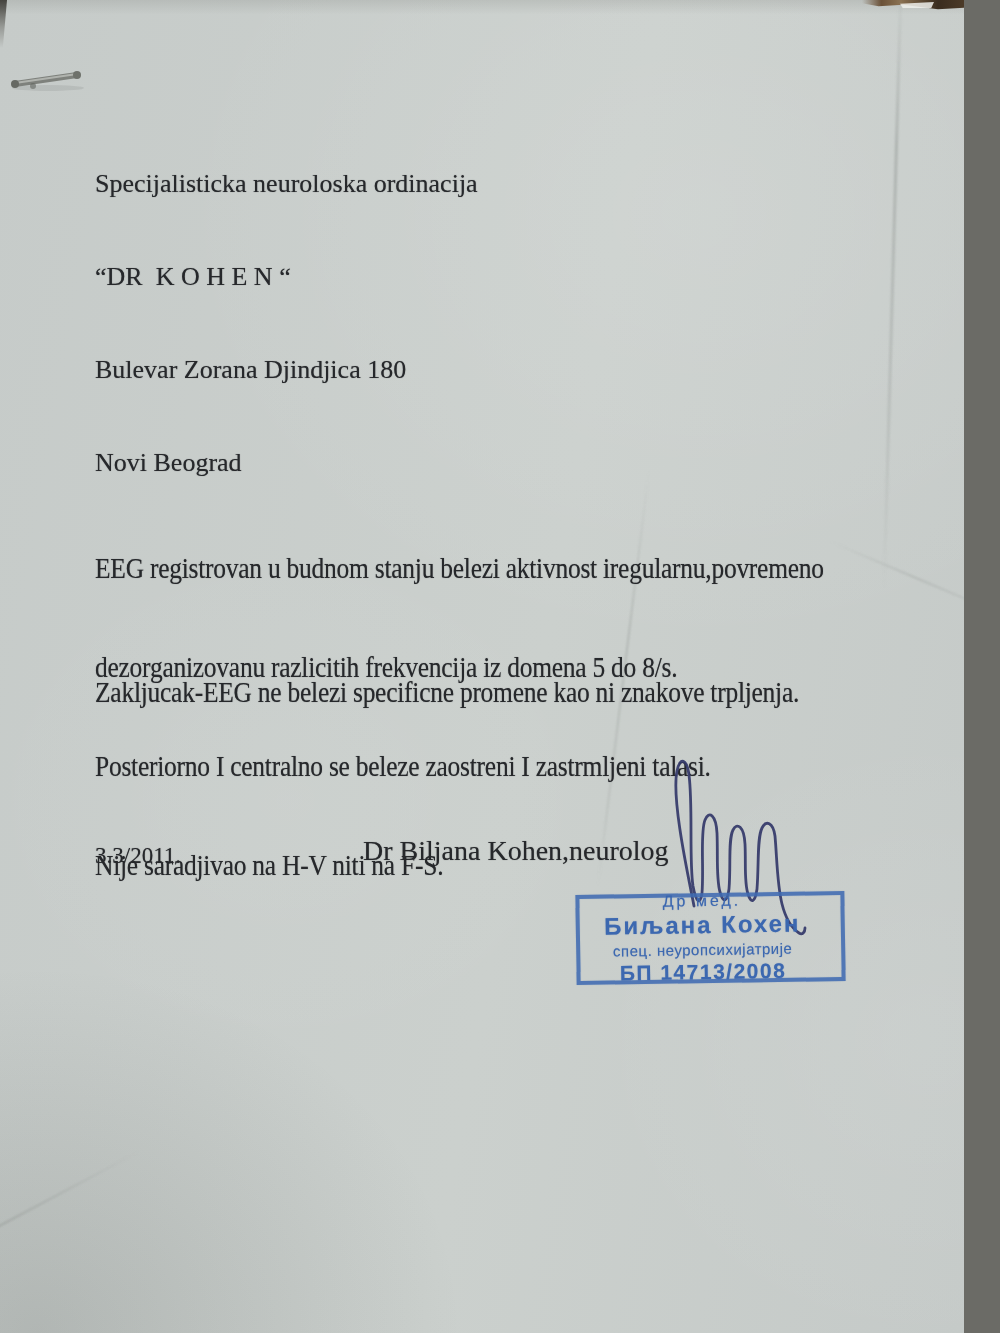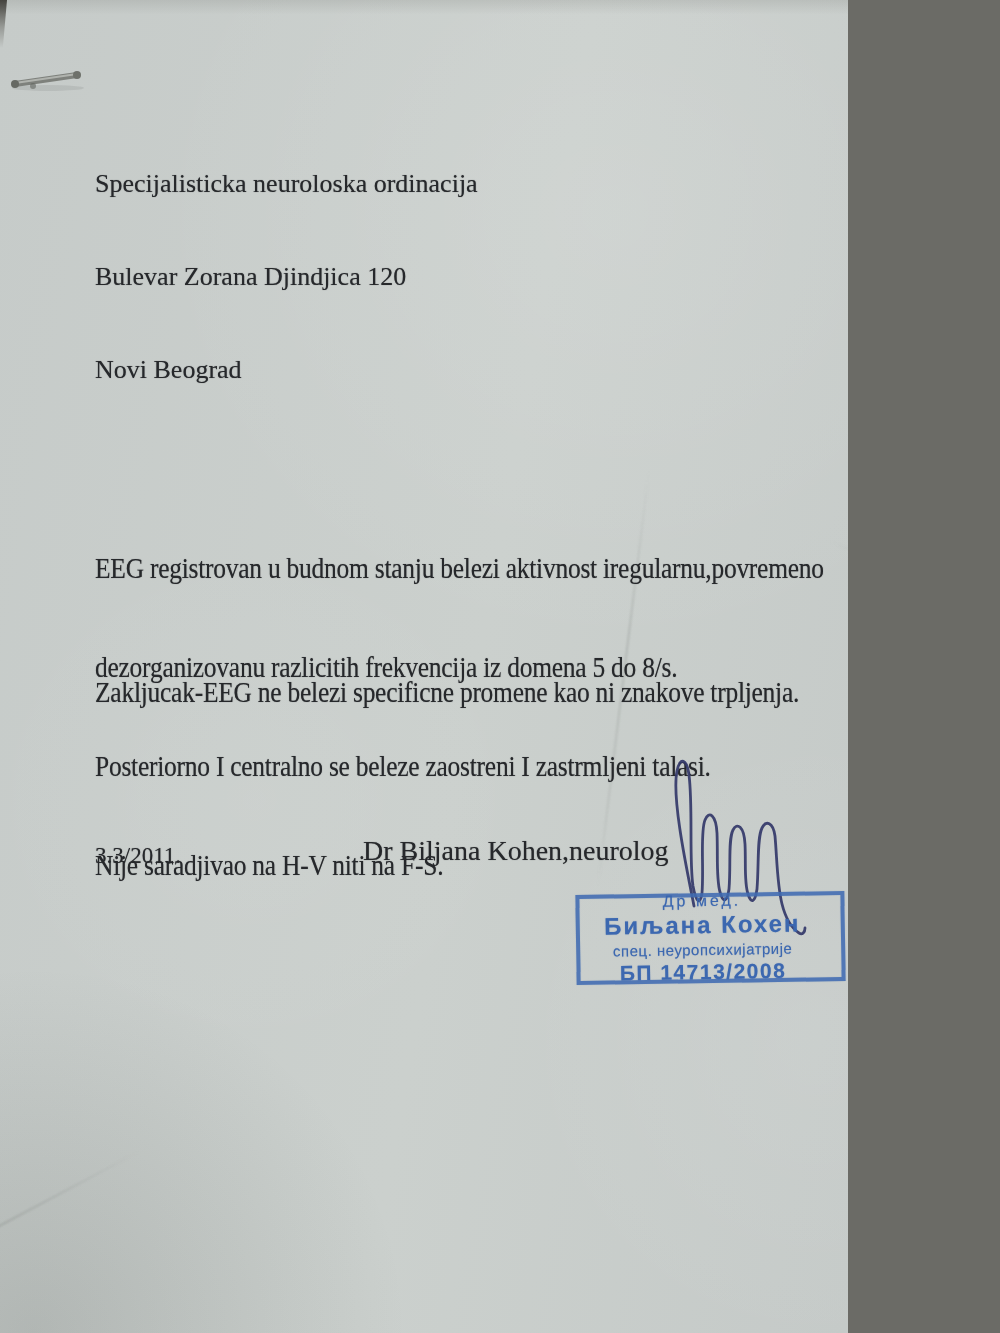--- a/index.html
+++ b/index.html
@@ -1,28 +1,29 @@
 <!DOCTYPE html>
 <html><head>
 <meta charset="utf-8">
 <style>
   html,body{margin:0;padding:0;background:#6b6b66;}
   .photo{
     position:relative;
-    width:848px;height:1333px;
+    width:928px;height:1333px;
     overflow:hidden;
     font-family:"Liberation Serif","DejaVu Serif",serif;
     background-color:#c9cecb;
     background-image:
       linear-gradient(180deg, rgba(100,102,96,0.16) 0%, rgba(100,102,96,0) 1.1%),
       radial-gradient(90% 55% at 72% 16%, rgba(255,255,255,0.10), rgba(255,255,255,0) 62%),
       radial-gradient(80% 50% at 4% 100%, rgba(58,64,60,0.16), rgba(58,64,60,0) 55%),
       radial-gradient(60% 40% at 96% 78%, rgba(255,255,255,0.08), rgba(255,255,255,0) 60%),
       radial-gradient(50% 30% at 30% 60%, rgba(255,255,255,0.05), rgba(255,255,255,0) 70%),
       linear-gradient(100deg, #c6cbc9 0%, #cbd0cd 55%, #c5cac8 100%);
+    padding-left: 36px;
   }
   
   .edge-top-right{
     position:absolute;left:862px;top:0;width:138px;height:12px;
     background:linear-gradient(90deg, rgba(92,72,50,0) 0%, #6a5138 14%, #8a7152 28%, #3a2c1e 55%, #53402c 82%, #2e241a 100%);
     clip-path:polygon(0 0,100% 0,100% 70%,78% 62%,55% 78%,30% 40%,12% 52%,0 28%);
   }
   .edge-top-right-highlight{
     position:absolute;left:900px;top:2px;width:34px;height:6px;
     background:#eef0ec;opacity:.85;
@@ -110,21 +111,22 @@
     <ellipse cx="48" cy="88" rx="36" ry="3" fill="rgba(60,62,58,0.10)"></ellipse>
     <line x1="15" y1="84" x2="77" y2="75" stroke="#7e817c" stroke-width="6" stroke-linecap="round"></line>
     <line x1="15" y1="83" x2="77" y2="74" stroke="#b0b3ae" stroke-width="2" stroke-linecap="round"></line>
     <circle cx="15" cy="84" r="4" fill="#666963"></circle>
     <circle cx="77" cy="75" r="4" fill="#6e716b"></circle>
     <circle cx="33" cy="86" r="3" fill="rgba(90,92,88,0.55)"></circle>
   </svg>
 
   <div class="ink header-block">
     <div>Specijalisticka neuroloska ordinacija</div>
-    <div>Bulevar Zorana Djindjica 120</div>
+    <div>“DR  K O H E N “</div>
+    <div>Bulevar Zorana Djindjica 180</div>
     <div>Novi Beograd</div>
   </div>
 
 
   <div class="ink findings-block">
     <div>EEG registrovan u budnom stanju belezi aktivnost iregularnu,povremeno</div>
     <div>dezorganizovanu razlicitih frekvencija iz domena 5 do 8/s.</div>
     <div>Posteriorno I centralno se beleze zaostreni I zastrmljeni talasi.</div>
     <div>Nije saradjivao na H-V niti na F-S.</div>
   </div>

